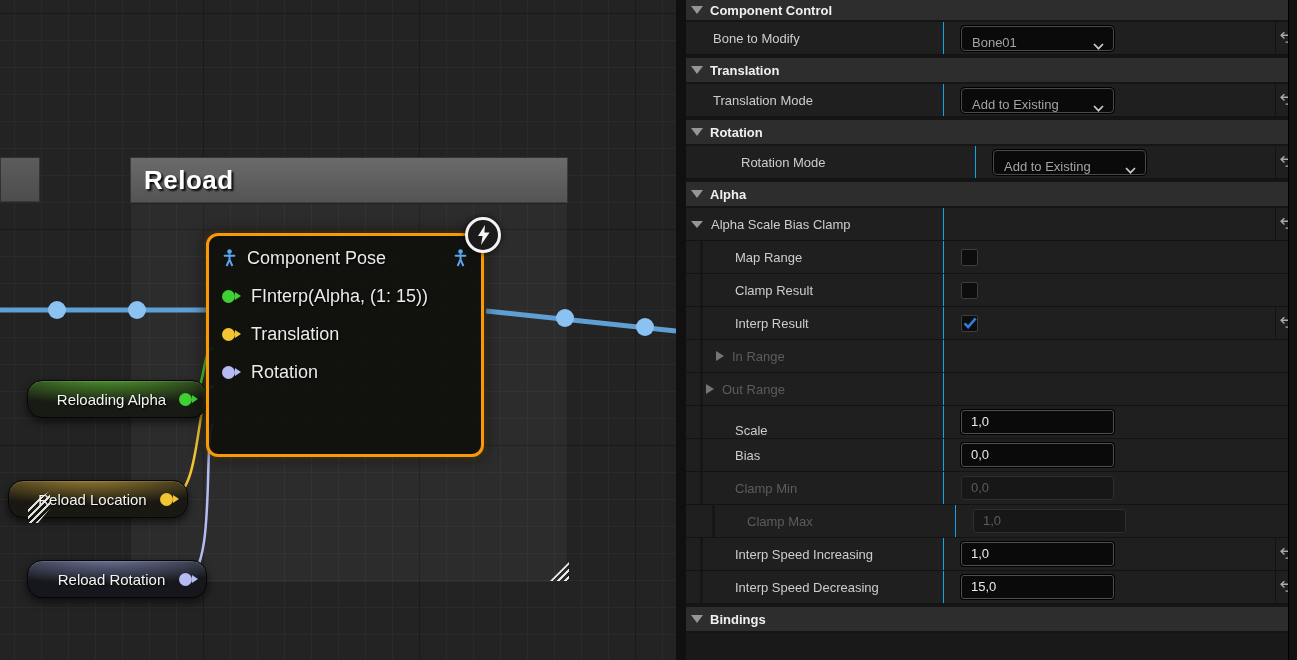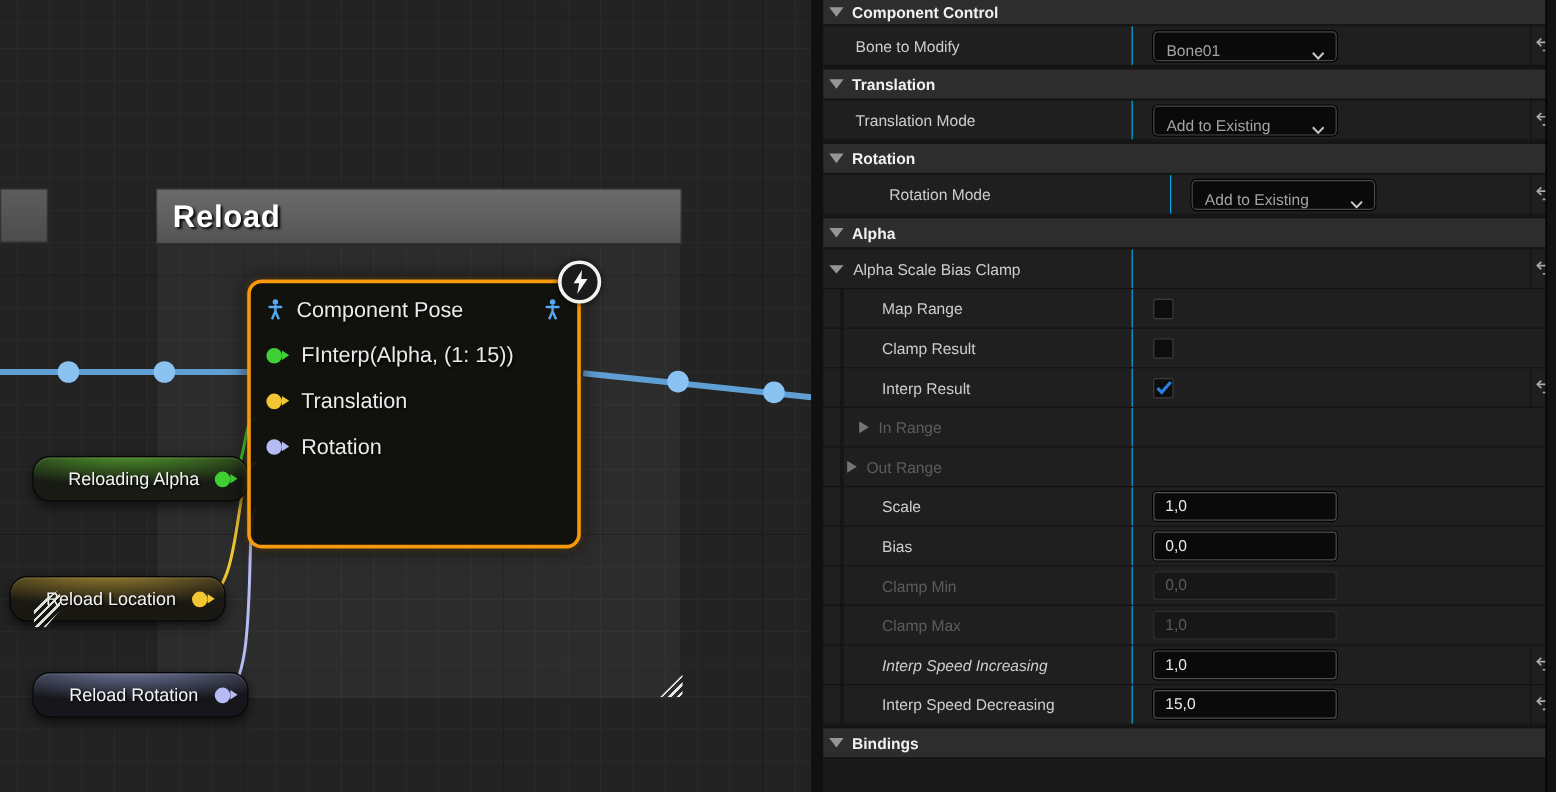--- a/index.html
+++ b/index.html
@@ -375,21 +375,21 @@
           <div class="value-cell"></div>
         </div>
         <div class="prop-row disabled child">
           <div class="name-cell" style="padding-left: 20px;">
             <span class="tri-right"></span>
             <span class="prop-label">Out Range</span>
           </div>
           <div class="value-cell"></div>
         </div>
         <div class="prop-row child">
-          <div class="name-cell" style="padding-left: 49px;">
+          <div class="name-cell" style="padding-left: 49px; align-items: flex-end;">
             <span class="prop-label">Scale</span>
           </div>
           <div class="value-cell">
             <div class="textfield">1,0</div>
           </div>
         </div>
         <div class="prop-row child">
           <div class="name-cell" style="padding-left: 49px;">
             <span class="prop-label">Bias</span>
           </div>
@@ -399,29 +399,29 @@
         </div>
         <div class="prop-row disabled child">
           <div class="name-cell" style="padding-left: 49px;">
             <span class="prop-label">Clamp Min</span>
           </div>
           <div class="value-cell">
             <div class="textfield disabled">0,0</div>
           </div>
         </div>
         <div class="prop-row disabled child">
-          <div class="name-cell" style="padding-left: 49px;">
+          <div class="name-cell" style="padding-left: 49px; margin-left: 12px;">
             <span class="prop-label">Clamp Max</span>
           </div>
           <div class="value-cell">
             <div class="textfield disabled">1,0</div>
           </div>
         </div>
         <div class="prop-row child">
-          <div class="name-cell" style="padding-left: 49px; font-style: italic;">
+          <div class="name-cell" style="padding-left: 49px;">
             <span class="prop-label">Interp Speed Increasing</span>
           </div>
           <div class="value-cell">
             <div class="textfield">1,0</div>
           </div>
           <div class="reset-cell">
             <button class="reset-btn">
               <svg width="16" height="14" viewBox="0 0 16 14">
                 <path d="M5.4 1.2 L2.1 4.3 L5.4 7.4" fill="none" stroke="#ababab" stroke-width="1.4"></path>
                 <path d="M2.5 4.3 H10.3 a3.4 3.4 0 0 1 0 6.8 H6.6" fill="none" stroke="#ababab" stroke-width="1.4"></path>

